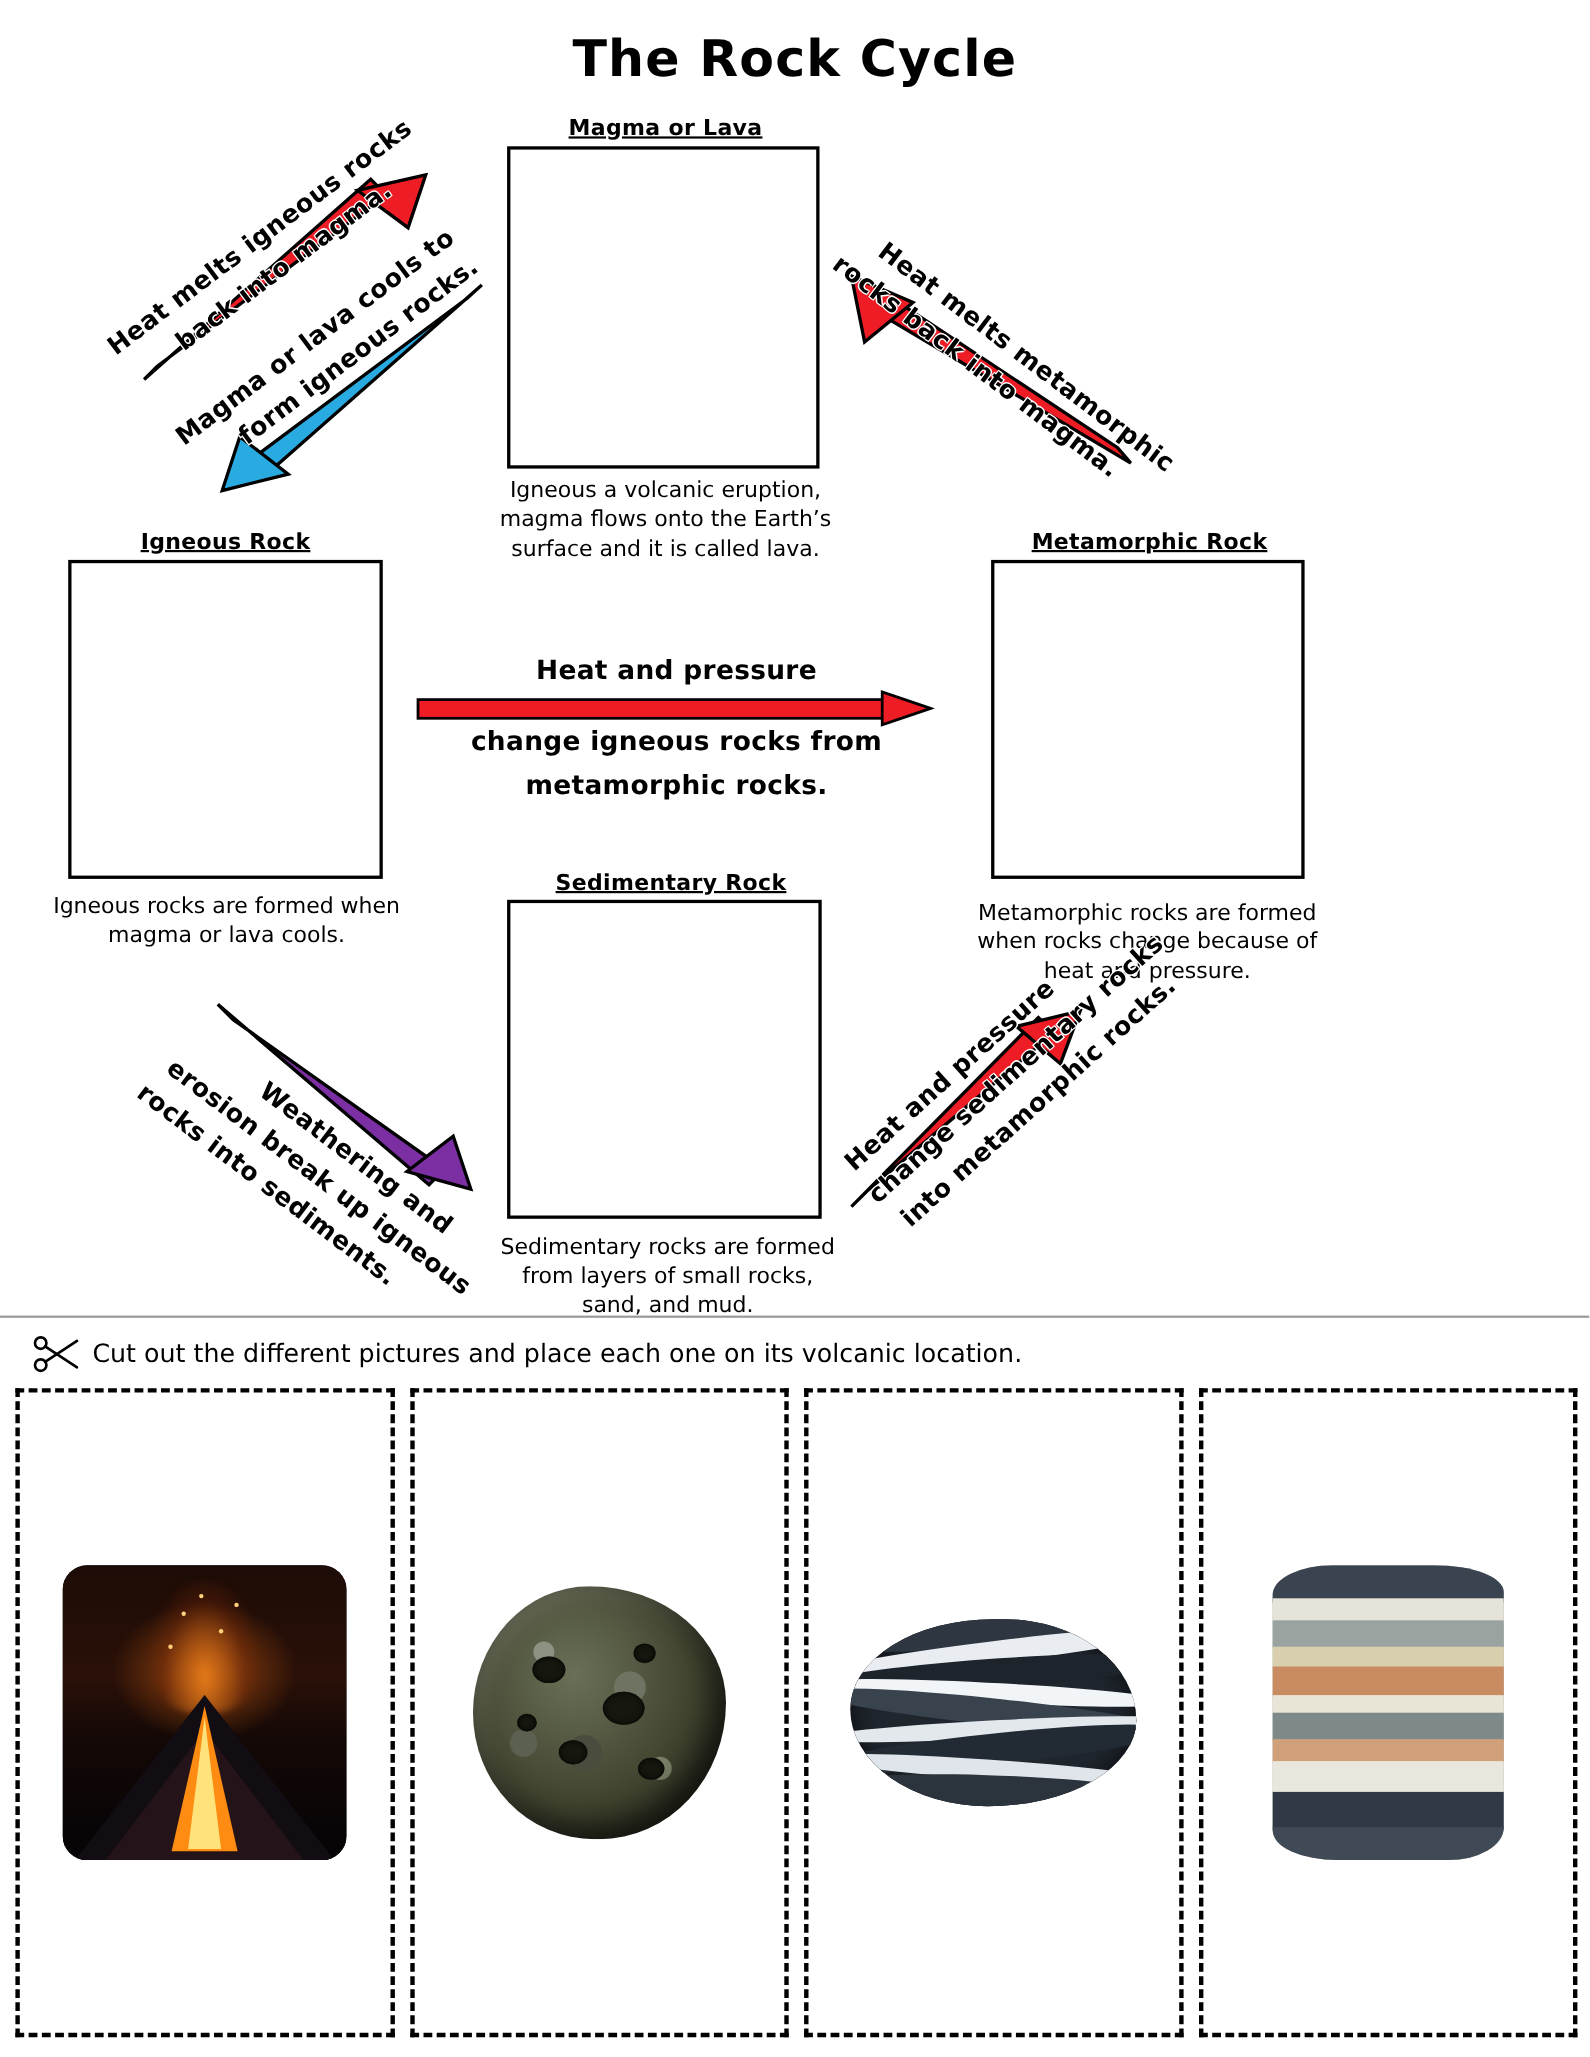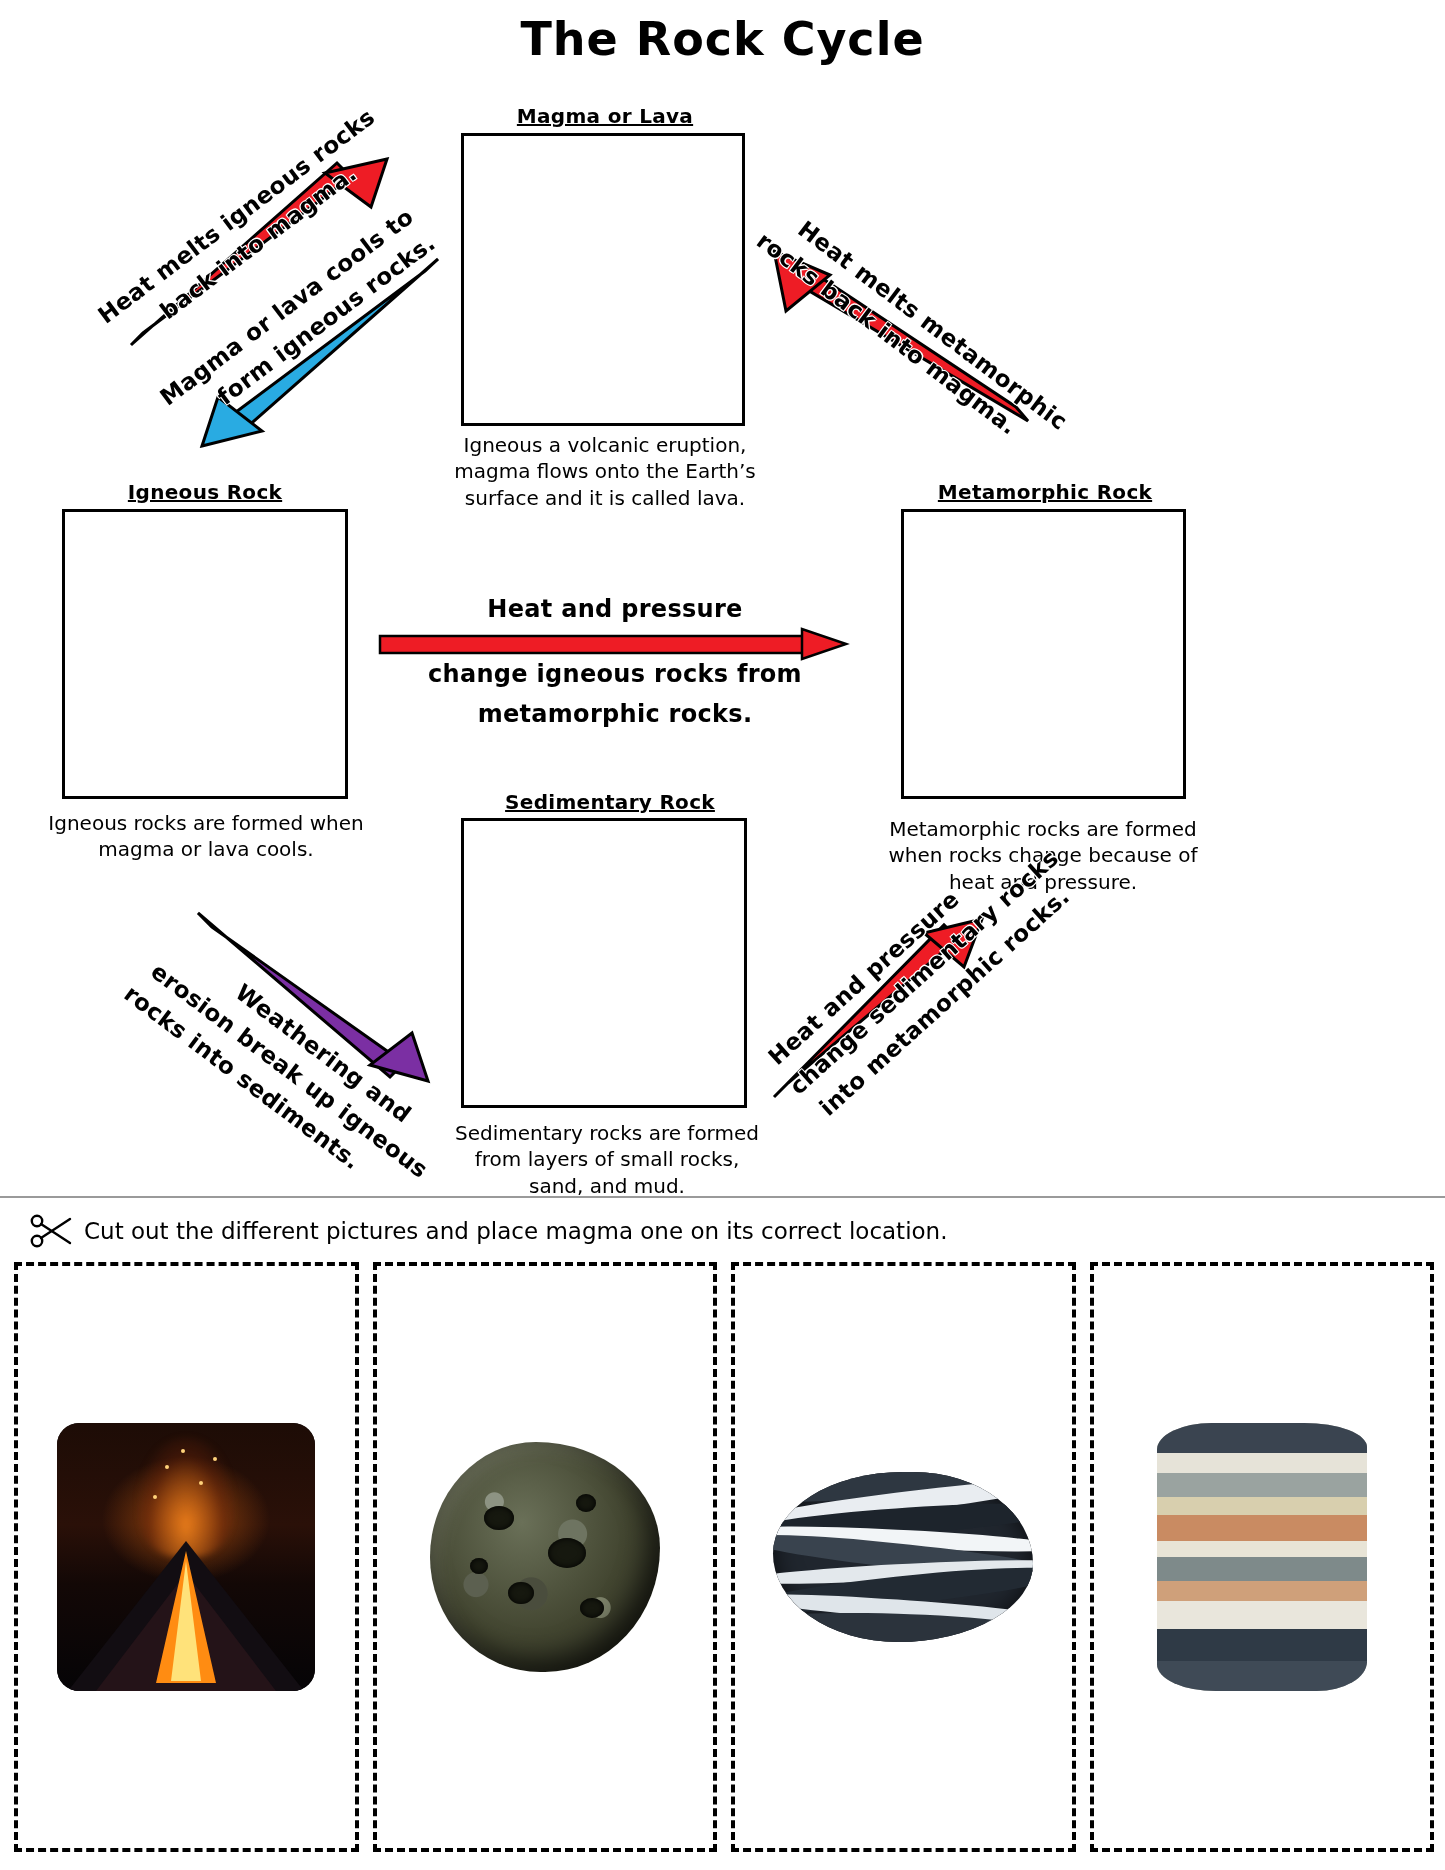--- a/index.html
+++ b/index.html
@@ -5,21 +5,21 @@
   * { box-sizing: border-box; }
   html, body { margin:0; padding:0; background:#fff; }
   body {
     width:1445px; height:1870px; position:relative;
     font-family:"DejaVu Sans", sans-serif;
     color:#000; overflow:hidden;
   }
 
   
   #page-title {
-    position:absolute; left:0; top:12px; width:1445px;
+    position:absolute; left:0; top:26px; width:1445px;
     text-align:center; font-size:46px; font-weight:700;
     letter-spacing:1px;
     font-family:"DejaVu Sans", sans-serif;
   }
 
   
   .box-heading {
     position:absolute; text-align:center; font-weight:700;
     font-size:20px; letter-spacing:.3px;text-decoration:underline;
   }
@@ -219,21 +219,21 @@
 
 <div id="cutout-divider"></div>
 
 <div id="cutout-instruction-row">
   <svg class="scissors" viewBox="0 0 42 36">
     <circle cx="7" cy="28" r="5.2" fill="none" stroke="#000" stroke-width="2.4"></circle>
     <circle cx="7" cy="8" r="5.2" fill="none" stroke="#000" stroke-width="2.4"></circle>
     <line x1="11" y1="25" x2="40" y2="6" stroke="#000" stroke-width="2.4" stroke-linecap="round"></line>
     <line x1="11" y1="11" x2="40" y2="30" stroke="#000" stroke-width="2.4" stroke-linecap="round"></line>
   </svg>
-  <span id="cutout-instruction-text">Cut out the different pictures and place magma one on its correct location.</span>
+  <span id="cutout-instruction-text">Cut out the different pictures and place each one on its volcanic location.</span>
 </div>
 
 <div id="cutout-row">
 
   <div class="cut-cell">
     <div class="volcano-img">
       <div class="v-sky"></div>
       <div class="v-plume"></div>
       <div class="v-cone"></div>
       <div class="v-cone2"></div>

